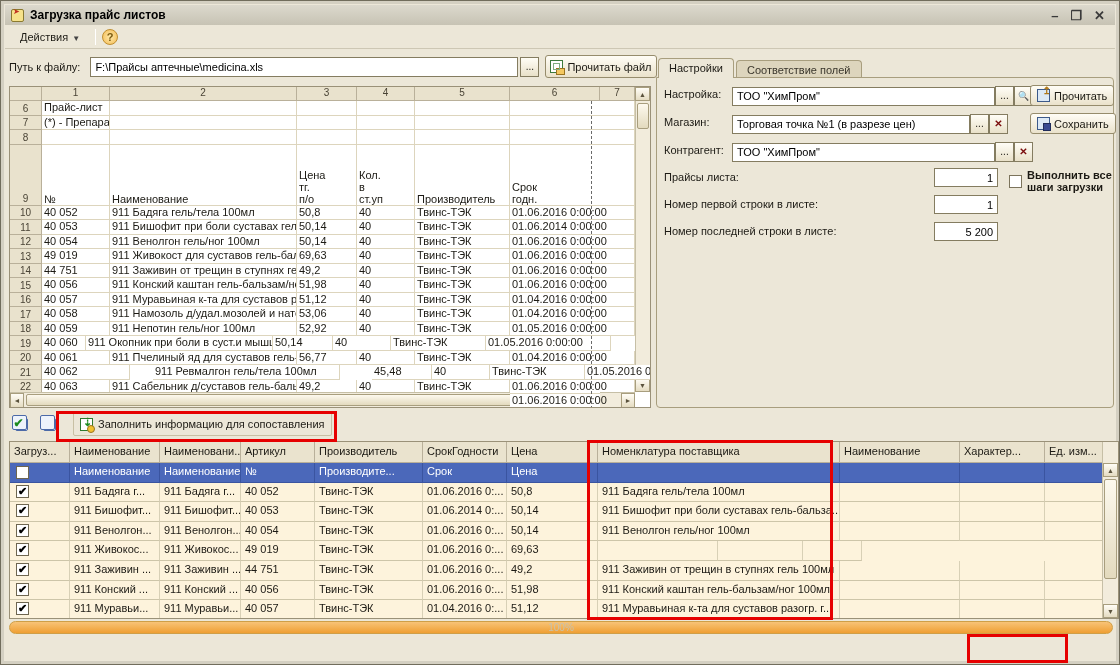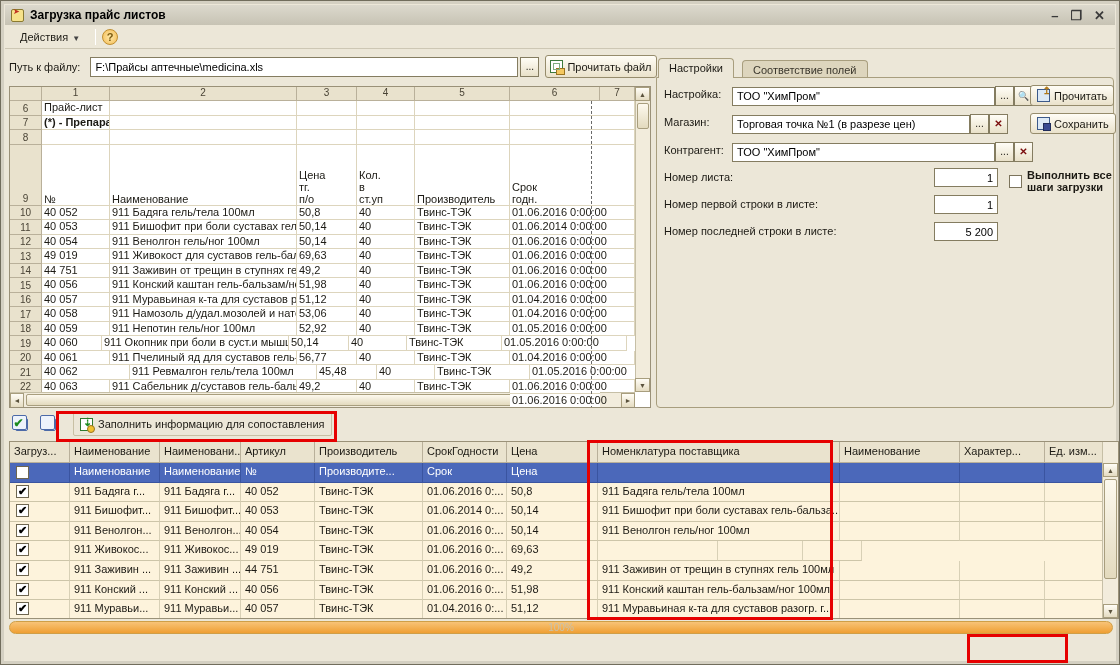--- a/index.html
+++ b/index.html
@@ -64,21 +64,21 @@
               font-size:7px; color:#5a523c; text-align:center; line-height:13px; }
   .vsb .sb-arrow { position:absolute; left:-1px; }
   .vsb .up { top:0; } .vsb .down { bottom:0; }
   .hsb .sb-arrow { position:absolute; top:0; height:15px; width:14px; line-height:14px; }
   .hsb .left { left:0; } .hsb .right { right:0; }
   .sb-thumb { position:absolute; background:linear-gradient(#fdf9ee,#e3dabe); border:1px solid #a89e7e; border-radius:2px; }
 
   
   .panel { position:absolute; left:655px; top:57px; width:458px; height:350px; }
   .tabs { display:flex; height:20px; padding-left:2px; }
-  .tab { padding:3px 10px 0; border:1px solid #a89e7e; border-bottom:none; border-radius:4px 4px 0 0; margin-right:8px; }
+  .tab { padding:3px 10px 0; border:1px solid #a89e7e; border-bottom:none; border-radius:4px 4px 0 0; margin-right:2px; }
   .tab.active { background:#ece7d8; position:relative; z-index:2; height:20px; }
   .tab.inactive { background:#ddd5bd; height:18px; margin-top:2px; color:#3a362c; }
   .panel-frame { position:absolute; left:0; top:19px; right:0; bottom:0; border:1px solid #a89e7e; border-radius:0 4px 4px 4px; background:#ece7d8; }
   .prow { position:absolute; display:flex; align-items:center; }
   .panel .inp { height:19px; }
   .num-inp { width:64px; text-align:right; }
   .magn::after { content:"🔍"; font-size:9px; } 
   .cross { color:#7a0c0c; font-weight:bold; }
   .cb-box { width:13px; height:13px; background:#fff; border:1px solid #7c745c; display:inline-block; flex:none; }
   .cb-lbl { font-weight:bold; margin-left:5px; }
@@ -180,21 +180,21 @@
           <div class="sh-cell c0" style="width: 68px;">Прайс-лист</div>
           <div class="sh-cell c1" style="width: 187px;"></div>
           <div class="sh-cell c2" style="width: 60px;"></div>
           <div class="sh-cell c3" style="width: 58px;"></div>
           <div class="sh-cell c4" style="width: 95px;"></div>
           <div class="sh-cell c5" style="width: 90px;"></div>
           <div class="sh-cell c6" style="width: 35px;"></div>
         </div>
         <div class="sh-row">
           <div class="sh-rownum">7</div>
-          <div class="sh-cell c0" style="width: 68px; font-weight: bold;">(*) - Препара</div>
+          <div class="sh-cell c0" style="width: 68px;">(*) - Препара</div>
           <div class="sh-cell c1" style="width: 187px;"></div>
           <div class="sh-cell c2" style="width: 60px;"></div>
           <div class="sh-cell c3" style="width: 58px;"></div>
           <div class="sh-cell c4" style="width: 95px;"></div>
           <div class="sh-cell c5" style="width: 90px;"></div>
           <div class="sh-cell c6" style="width: 35px;"></div>
         </div>
         <div class="sh-row">
           <div class="sh-rownum">8</div>
           <div class="sh-cell c0" style="width: 68px;"></div>
@@ -305,43 +305,43 @@
           <div class="sh-cell c0" style="width: 68px;">40 059</div>
           <div class="sh-cell c1" style="width: 187px;">911 Непотин гель/ног 100мл</div>
           <div class="sh-cell c2" style="width: 60px;">52,92</div>
           <div class="sh-cell c3" style="width: 58px;">40</div>
           <div class="sh-cell c4" style="width: 95px;">Твинс-ТЭК</div>
           <div class="sh-cell c5" style="width: 90px;">01.05.2016 0:00:00</div>
           <div class="sh-cell c6" style="width: 35px;"></div>
         </div>
         <div class="sh-row">
           <div class="sh-rownum">19</div>
-          <div class="sh-cell c0" style="width: 60px;">40 060</div>
+          <div class="sh-cell c0" style="width: 44px;">40 060</div>
           <div class="sh-cell c1" style="width: 187px;">911 Окопник при боли в суст.и мышца</div>
           <div class="sh-cell c2" style="width: 60px;">50,14</div>
           <div class="sh-cell c3" style="width: 58px;">40</div>
           <div class="sh-cell c4" style="width: 95px;">Твинс-ТЭК</div>
           <div class="sh-cell c5" style="width: 90px;">01.05.2016 0:00:00</div>
           <div class="sh-cell c6" style="width: 35px;"></div>
         </div>
         <div class="sh-row">
           <div class="sh-rownum">20</div>
           <div class="sh-cell c0" style="width: 68px;">40 061</div>
           <div class="sh-cell c1" style="width: 187px;">911 Пчелиный яд для суставов гель-б</div>
           <div class="sh-cell c2" style="width: 60px;">56,77</div>
           <div class="sh-cell c3" style="width: 58px;">40</div>
           <div class="sh-cell c4" style="width: 95px;">Твинс-ТЭК</div>
           <div class="sh-cell c5" style="width: 90px;">01.04.2016 0:00:00</div>
           <div class="sh-cell c6" style="width: 35px;"></div>
         </div>
         <div class="sh-row">
           <div class="sh-rownum">21</div>
           <div class="sh-cell c0" style="width: 88px;">40 062</div>
-          <div class="sh-cell c1" style="width: 187px;">911 Ревмалгон гель/тела 100мл</div>
-          <div class="sh-cell c2" style="width: 60px;">45,48</div>
+          <div class="sh-cell c1" style="width: 187px; margin-left: 23px;">911 Ревмалгон гель/тела 100мл</div>
+          <div class="sh-cell c2" style="width: 60px; margin-left: 32px;">45,48</div>
           <div class="sh-cell c3" style="width: 58px;">40</div>
           <div class="sh-cell c4" style="width: 95px;">Твинс-ТЭК</div>
           <div class="sh-cell c5" style="width: 90px;">01.05.2016 0:00:00</div>
           <div class="sh-cell c6" style="width: 35px;"></div>
         </div>
         <div class="sh-row">
           <div class="sh-rownum">22</div>
           <div class="sh-cell c0" style="width: 68px;">40 063</div>
           <div class="sh-cell c1" style="width: 187px;">911 Сабельник д/суставов гель-бальз</div>
           <div class="sh-cell c2" style="width: 60px;">49,2</div>
@@ -414,21 +414,21 @@
       <div class="prow" style="left:7px; top:66px;">
         <span class="lbl">Контрагент:</span>
       </div>
       <div class="prow" style="left:75px; top:64px;">
         <input class="inp" style="width: 263px;" value="ТОО &quot;ХимПром&quot;">
         <span class="sqbtn">...</span>
         <span class="sqbtn cross">✕</span>
       </div>
 
       <div class="prow" style="left:7px; top:93px;">
-        <span class="lbl">Номер листа:</span>
+        <span class="lbl">Прайсы листа:</span>
       </div>
       <div class="prow" style="left:277px; top:90px;">
         <input class="inp num-inp" value="1" style="">
       </div>
       <div class="prow" style="left:352px; top:91px;">
         <span class="cb-box"></span>
         <span class="cb-lbl">Выполнить все шаги загрузки</span>
       </div>
 
       <div class="prow" style="left:7px; top:120px;">

